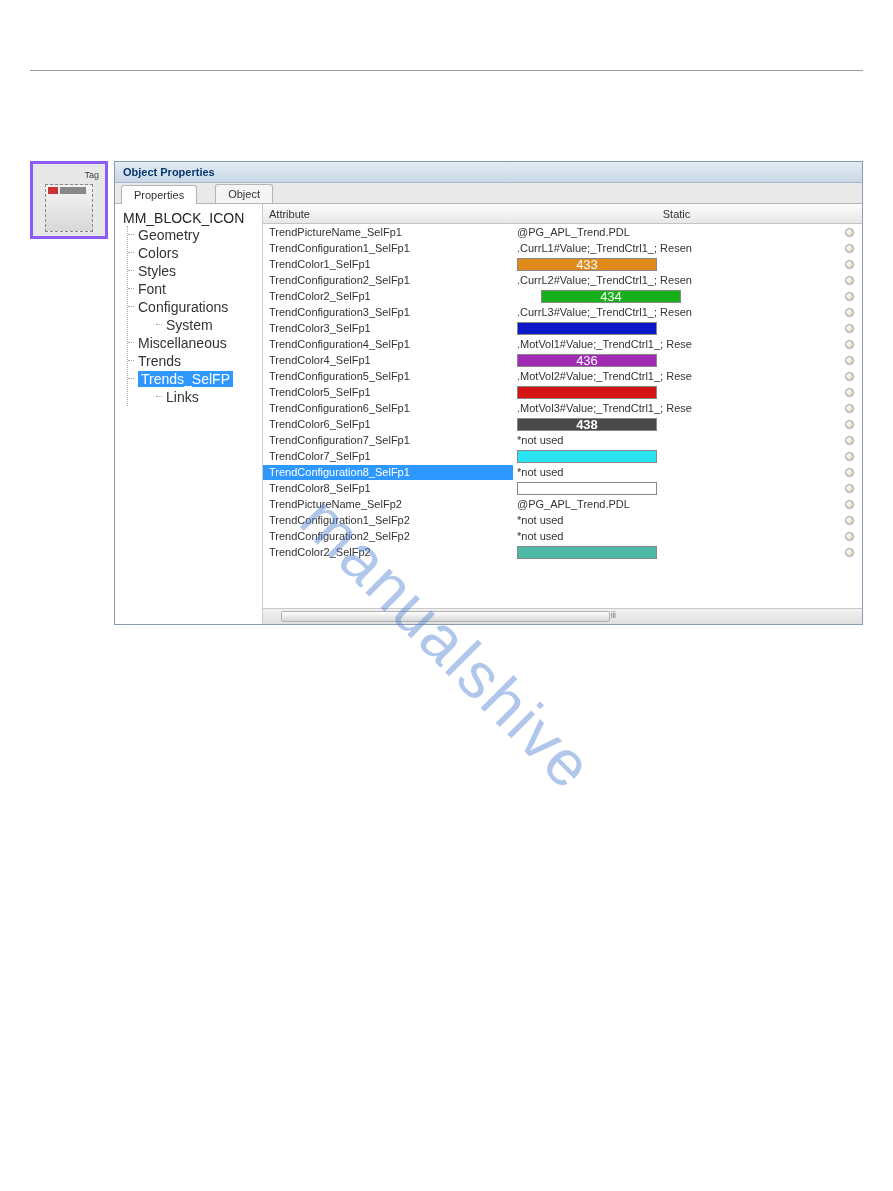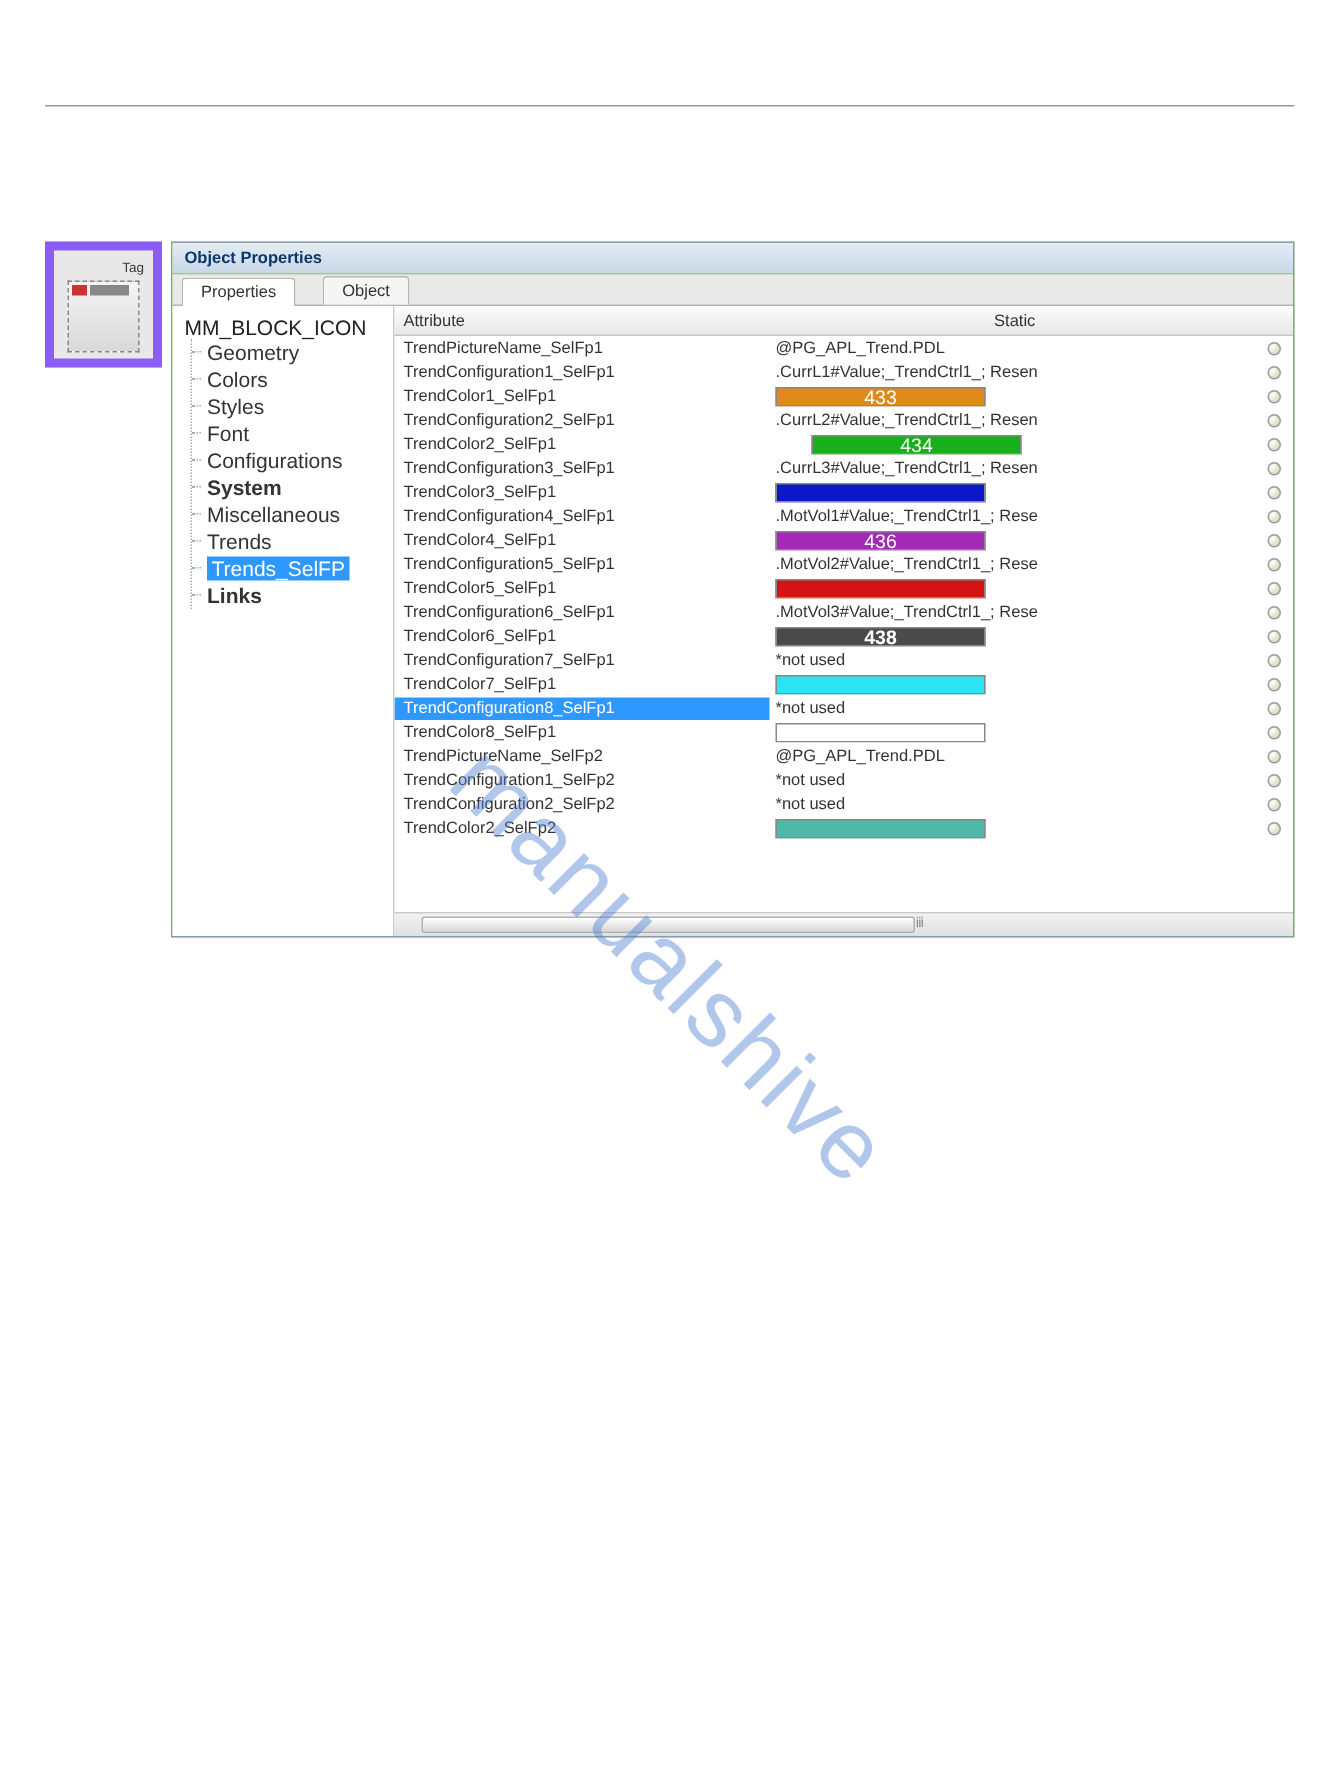--- a/index.html
+++ b/index.html
@@ -22,21 +22,21 @@
   }
   .ui-area {
     display: flex;
     gap: 6px;
     align-items: flex-start;
   }
   
   .icon-panel {
     width: 78px;
     background: #e8e8e8;
-    border: 6px solid #8b5cf6;
+    border: 3px solid #8b5cf6;
     padding: 4px;
     position: relative;
   }
   .icon-panel .tag-label {
     text-align: right;
     font-size: 9px;
     color: #3a3a3a;
     padding: 2px 2px 4px 2px;
   }
   .device-icon {
@@ -58,21 +58,21 @@
     content: "";
     position: absolute;
     top: 2px; left: 14px;
     width: 26px; height: 7px;
     background: #888;
   }
   
   .prop-panel {
     flex: 1;
     border: 1px solid #8a9bb0;
-    background: #bef264;
+    background: #15803d;
     min-width: 0;
   }
   .panel-title {
     background: linear-gradient(#e3ecf5, #c9d7e6);
     color: #07376e;
     font-weight: bold;
     font-size: 11px;
     padding: 4px 8px;
     border-bottom: 1px solid #a7b6c9;
   }
@@ -127,21 +127,21 @@
     position: relative;
   }
   .tree li::before {
     content: "";
     position: absolute;
     left: -8px;
     top: 8px;
     width: 6px;
     border-top: 1px dotted #aaa;
   }
-  .tree li.bold { font-weight: bold; }
+  .tree li.bold { font-weight: normal; margin-left: 28px; }
   .tree li.selected span.lbl {
     background: #2f98ff;
     color: #fff;
     padding: 0 3px;
   }
   
   .grid-wrap {
     flex: 1;
     display: flex;
     flex-direction: column;

